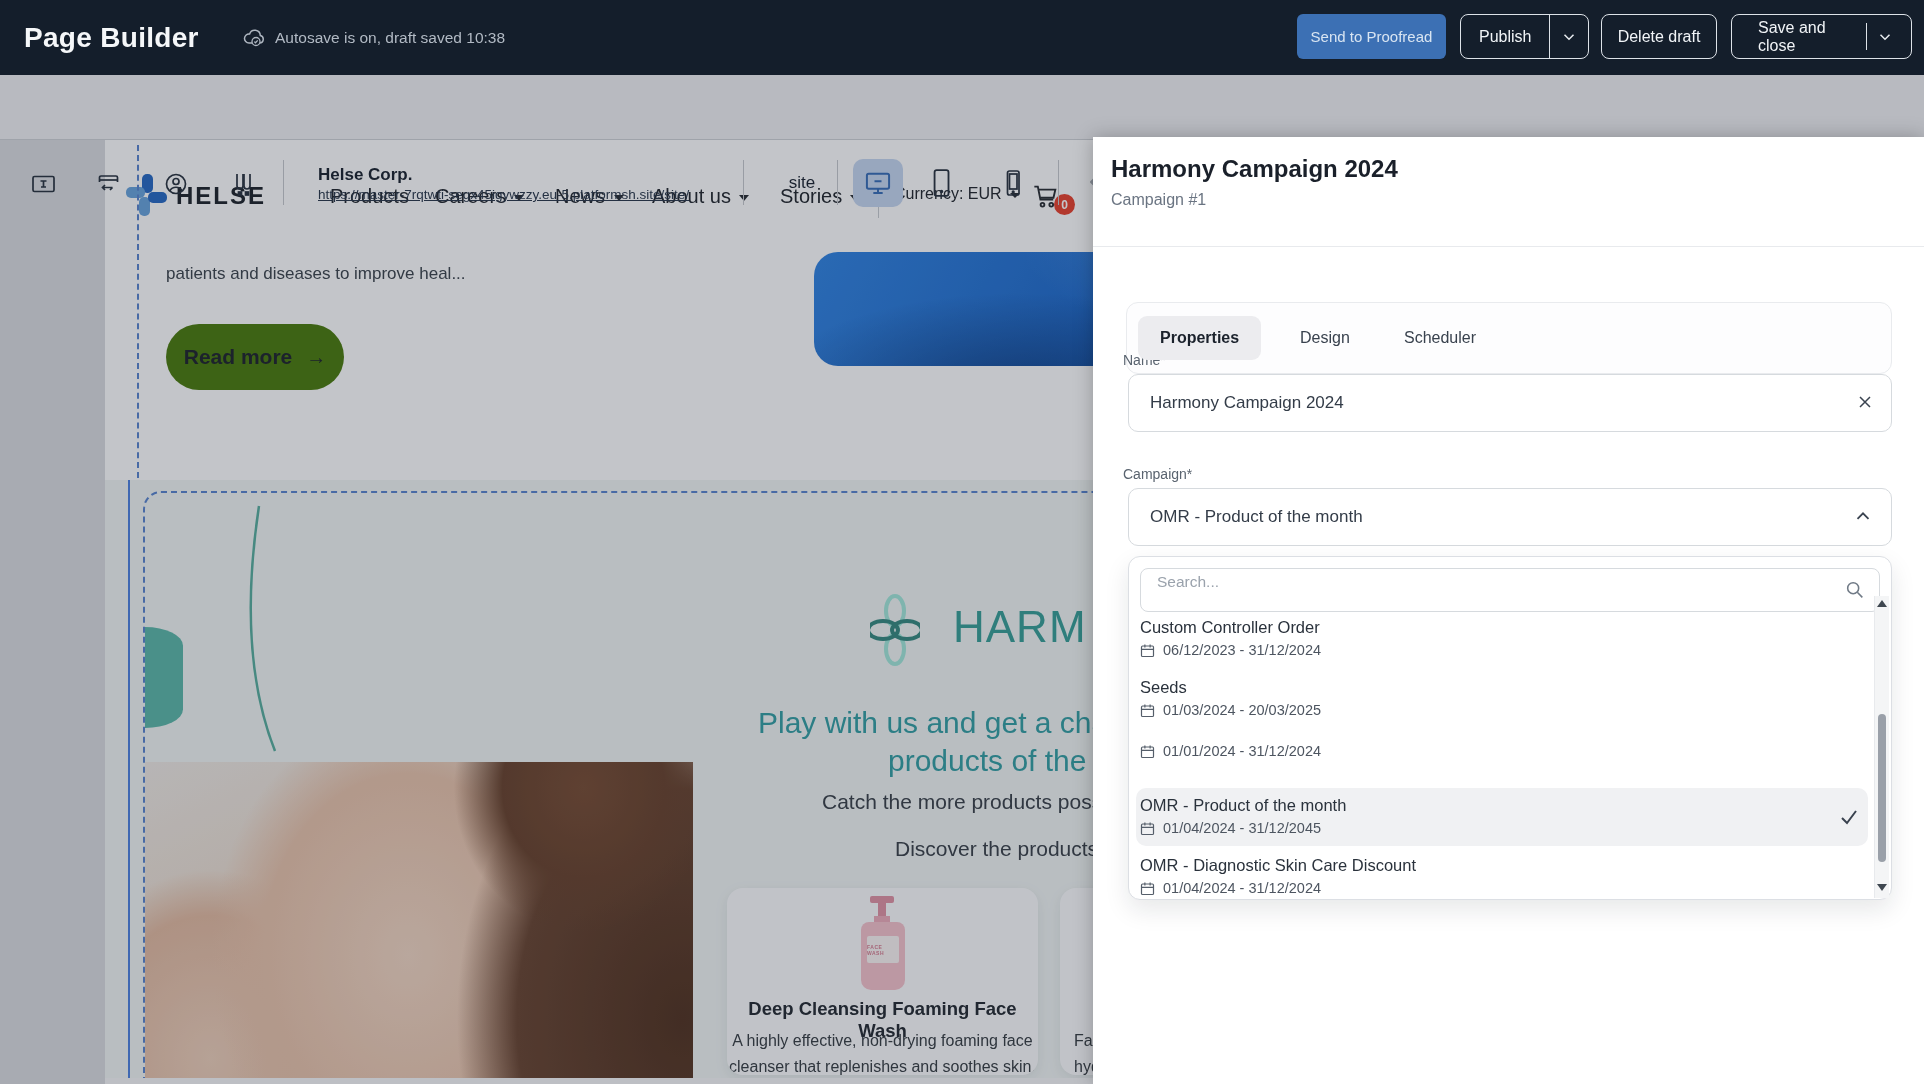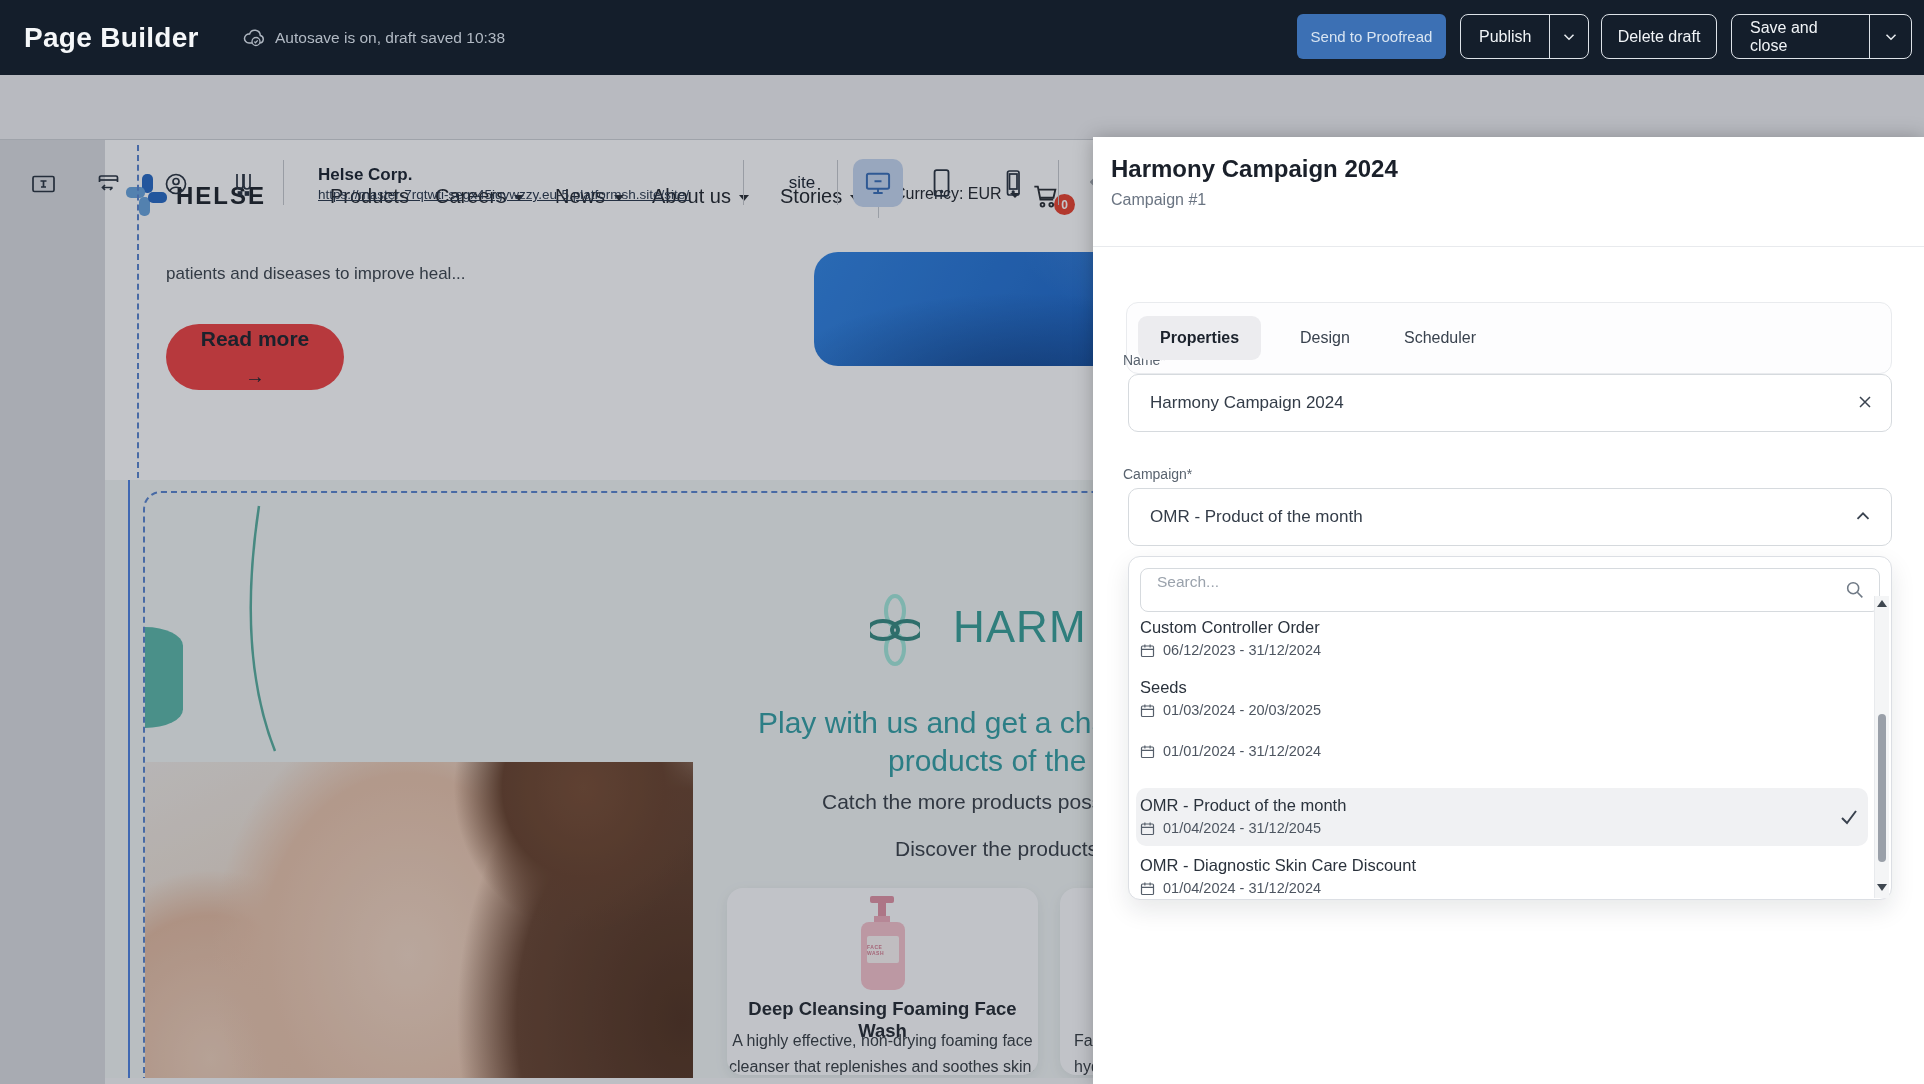--- a/index.html
+++ b/index.html
@@ -108,22 +108,22 @@
             <path d="M6 6.5h14l-1.6 7H7.5"></path>
           <circle cx="9" cy="19.5" r="1.6"></circle>
             <circle cx="16.5" cy="19.5" r="1.6"></circle>
         </svg>
       </span>
       <span class="abs" style="left:22px; top:12px; width:21px; height:21px; border-radius:50%; background:#e8432f; color:#fff;
         font-size:12px; font-weight:bold; display:flex; align-items:center; justify-content:center;">0</span>
     </span>
 
     <span class="abs" style="left:61px; top:124px; font-size:17px; color:#3f474f;">patients and diseases to improve heal...</span>
-    <div class="abs" style="left:61px; top:184px; width:178px; height:66px; border-radius:33px; background:#ef4444;
-      display:flex; align-items:center; justify-content:center; gap:14px; cursor:pointer;flex-direction:column;">
+    <div class="abs" style="left:61px; top:184px; width:178px; height:66px; border-radius:33px; background:#4d7c0f;
+      display:flex; align-items:center; justify-content:center; gap:14px; cursor:pointer;">
       <span style="font-size:21px; font-weight:bold; color:#20262e;">Read more</span>
       <span style="font-size:20px; color:#20262e;">→</span>
     </div>
     <div class="abs" style="left:709px; top:112px; width:690px; height:114px; border-radius:24px;
       background:
         radial-gradient(420px 160px at 30% 120%, rgba(10,40,90,.55) 0%, transparent 60%),
         radial-gradient(500px 220px at 75% -30%, rgba(140,200,255,.5) 0%, transparent 65%),
         linear-gradient(120deg, #3385e3 0%, #1d64c4 55%, #0c4ea0 100%);"></div>
 
     <div class="abs" style="left:32px; top:5px; width:0; height:333px; border-left:2px dashed #5b86cf;"></div>
@@ -201,21 +201,21 @@
   <div class="tb-btn outline" style="left:1460px; width:129px; padding:0;">
     <span class="split-main">Publish</span>
     <span class="split-divider"></span>
     <span class="split-chev">
       <svg width="18" height="18" viewBox="0 0 24 24" fill="none" stroke="#e8ecf0" stroke-width="2">
           <polyline points="6,9 12,15 18,9"></polyline>
         </svg>
     </span>
   </div>
   <button class="tb-btn outline" style="left:1601px; width:116px; background:transparent;">Delete draft</button>
-  <div class="tb-btn outline" style="left:1731px; width:181px; padding:0;">
+  <div class="tb-btn outline" style="left:1731px; width:181px; padding:8px;">
     <span class="split-main">Save and close</span>
     <span class="split-divider"></span>
     <span class="split-chev">
       <svg width="18" height="18" viewBox="0 0 24 24" fill="none" stroke="#e8ecf0" stroke-width="2">
           <polyline points="6,9 12,15 18,9"></polyline>
         </svg>
     </span>
   </div>
 </header>
 

